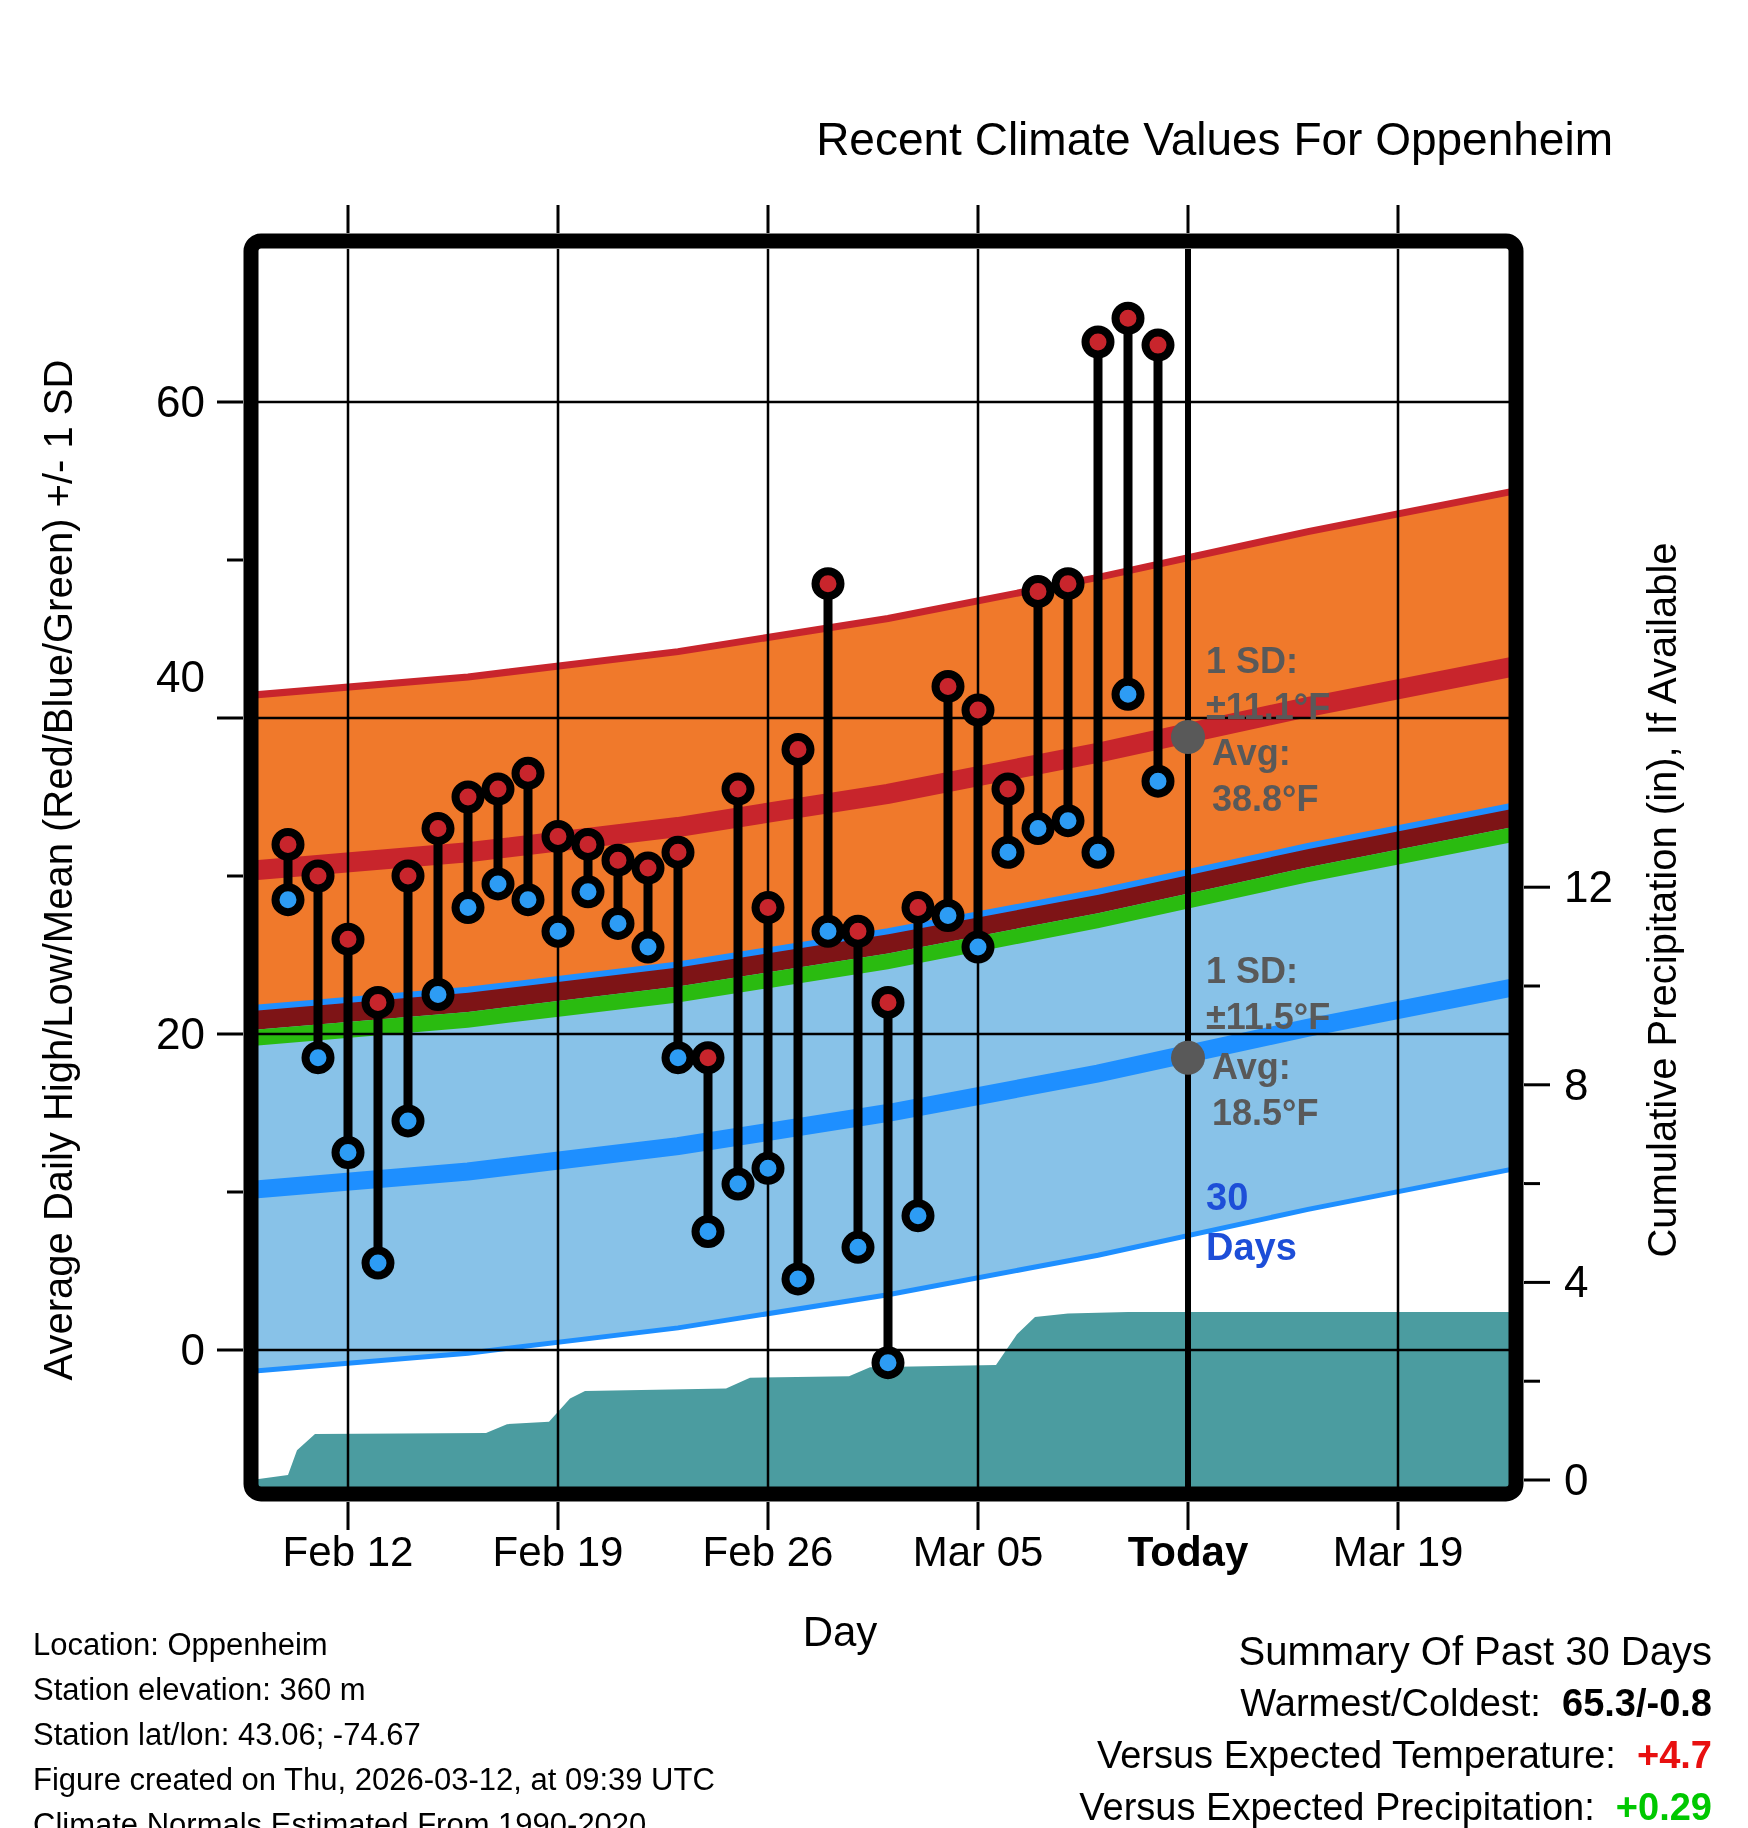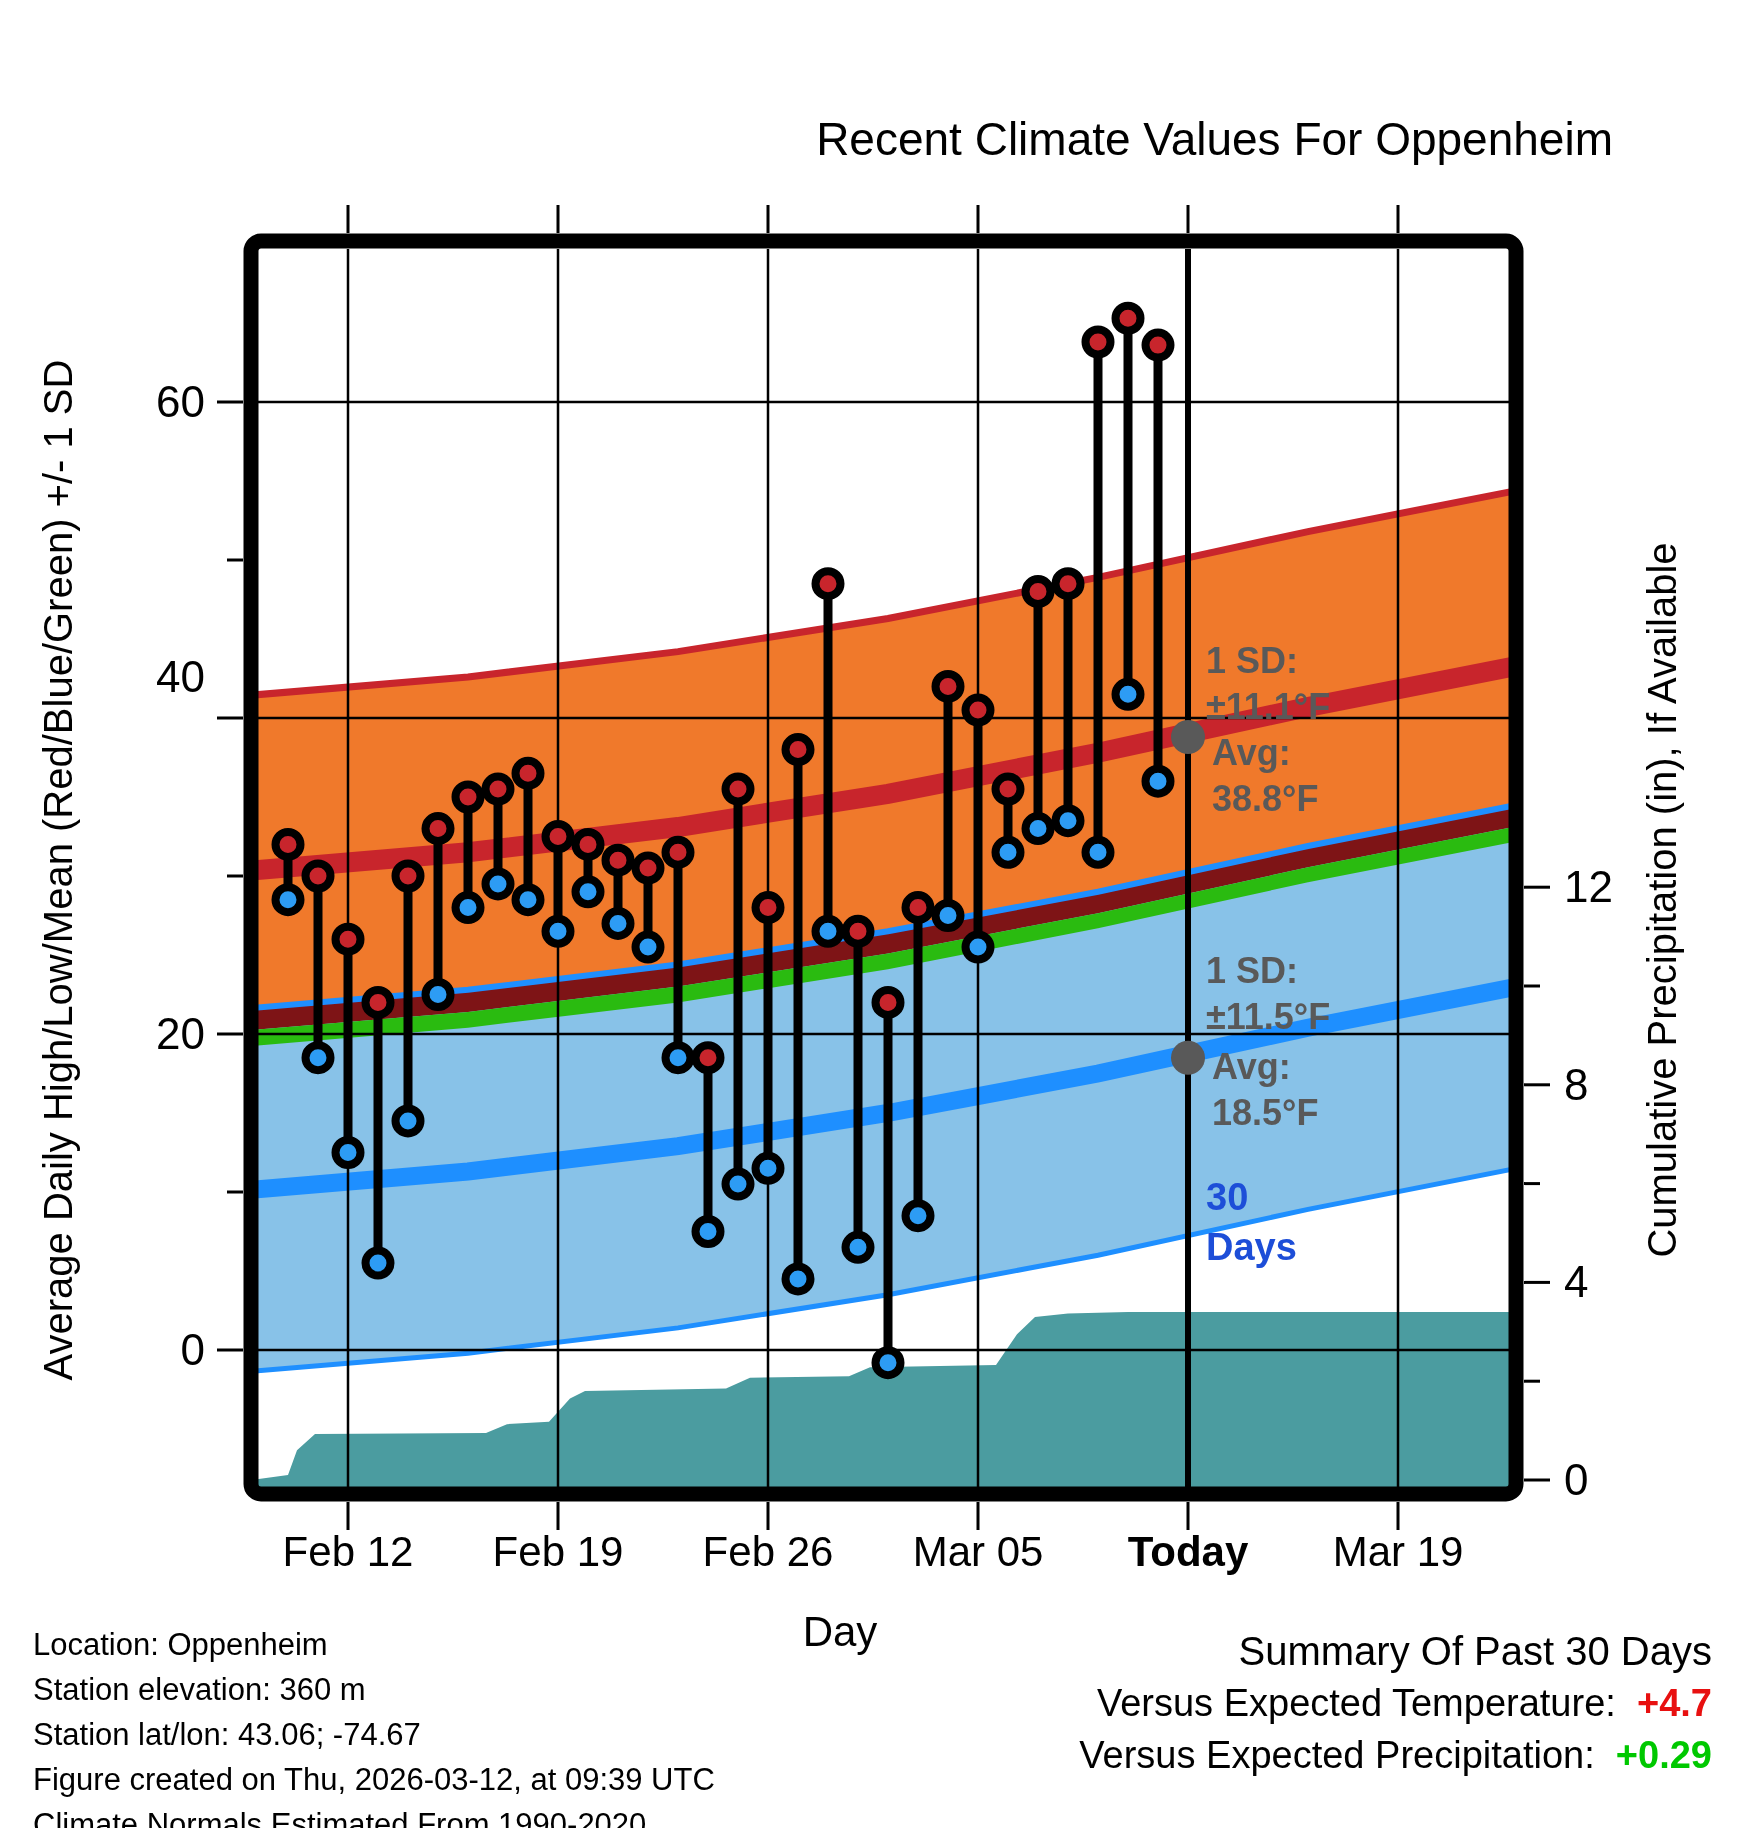--- a/index.html
+++ b/index.html
@@ -283,16 +283,17 @@
     <div>Location: Oppenheim</div>
     <div>Station elevation: 360 m</div>
     <div>Station lat/lon: 43.06; -74.67</div>
     <div>Figure created on Thu, 2026-03-12, at 09:39 UTC</div>
     <div>Climate Normals Estimated From 1990-2020</div>
   </div>
 
 <div class="abs" id="summary">
   <div class="s-title">Summary Of Past 30 Days</div>
   <div id="summary-rows">
+      <div><span>Warmest/Coldest:&nbsp;&nbsp;</span><span class="val" style="color: rgb(0, 0, 0);">65.3/-0.8</span></div>
       <div><span>Versus Expected Temperature:&nbsp;&nbsp;</span><span class="val" style="color: rgb(232, 16, 16); margin-top: 38px;">+4.7</span></div>
       <div><span>Versus Expected Precipitation:&nbsp;&nbsp;</span><span class="val" style="color: rgb(0, 200, 0);">+0.29</span></div>
     </div>
 </div>
 
 </body></html>

